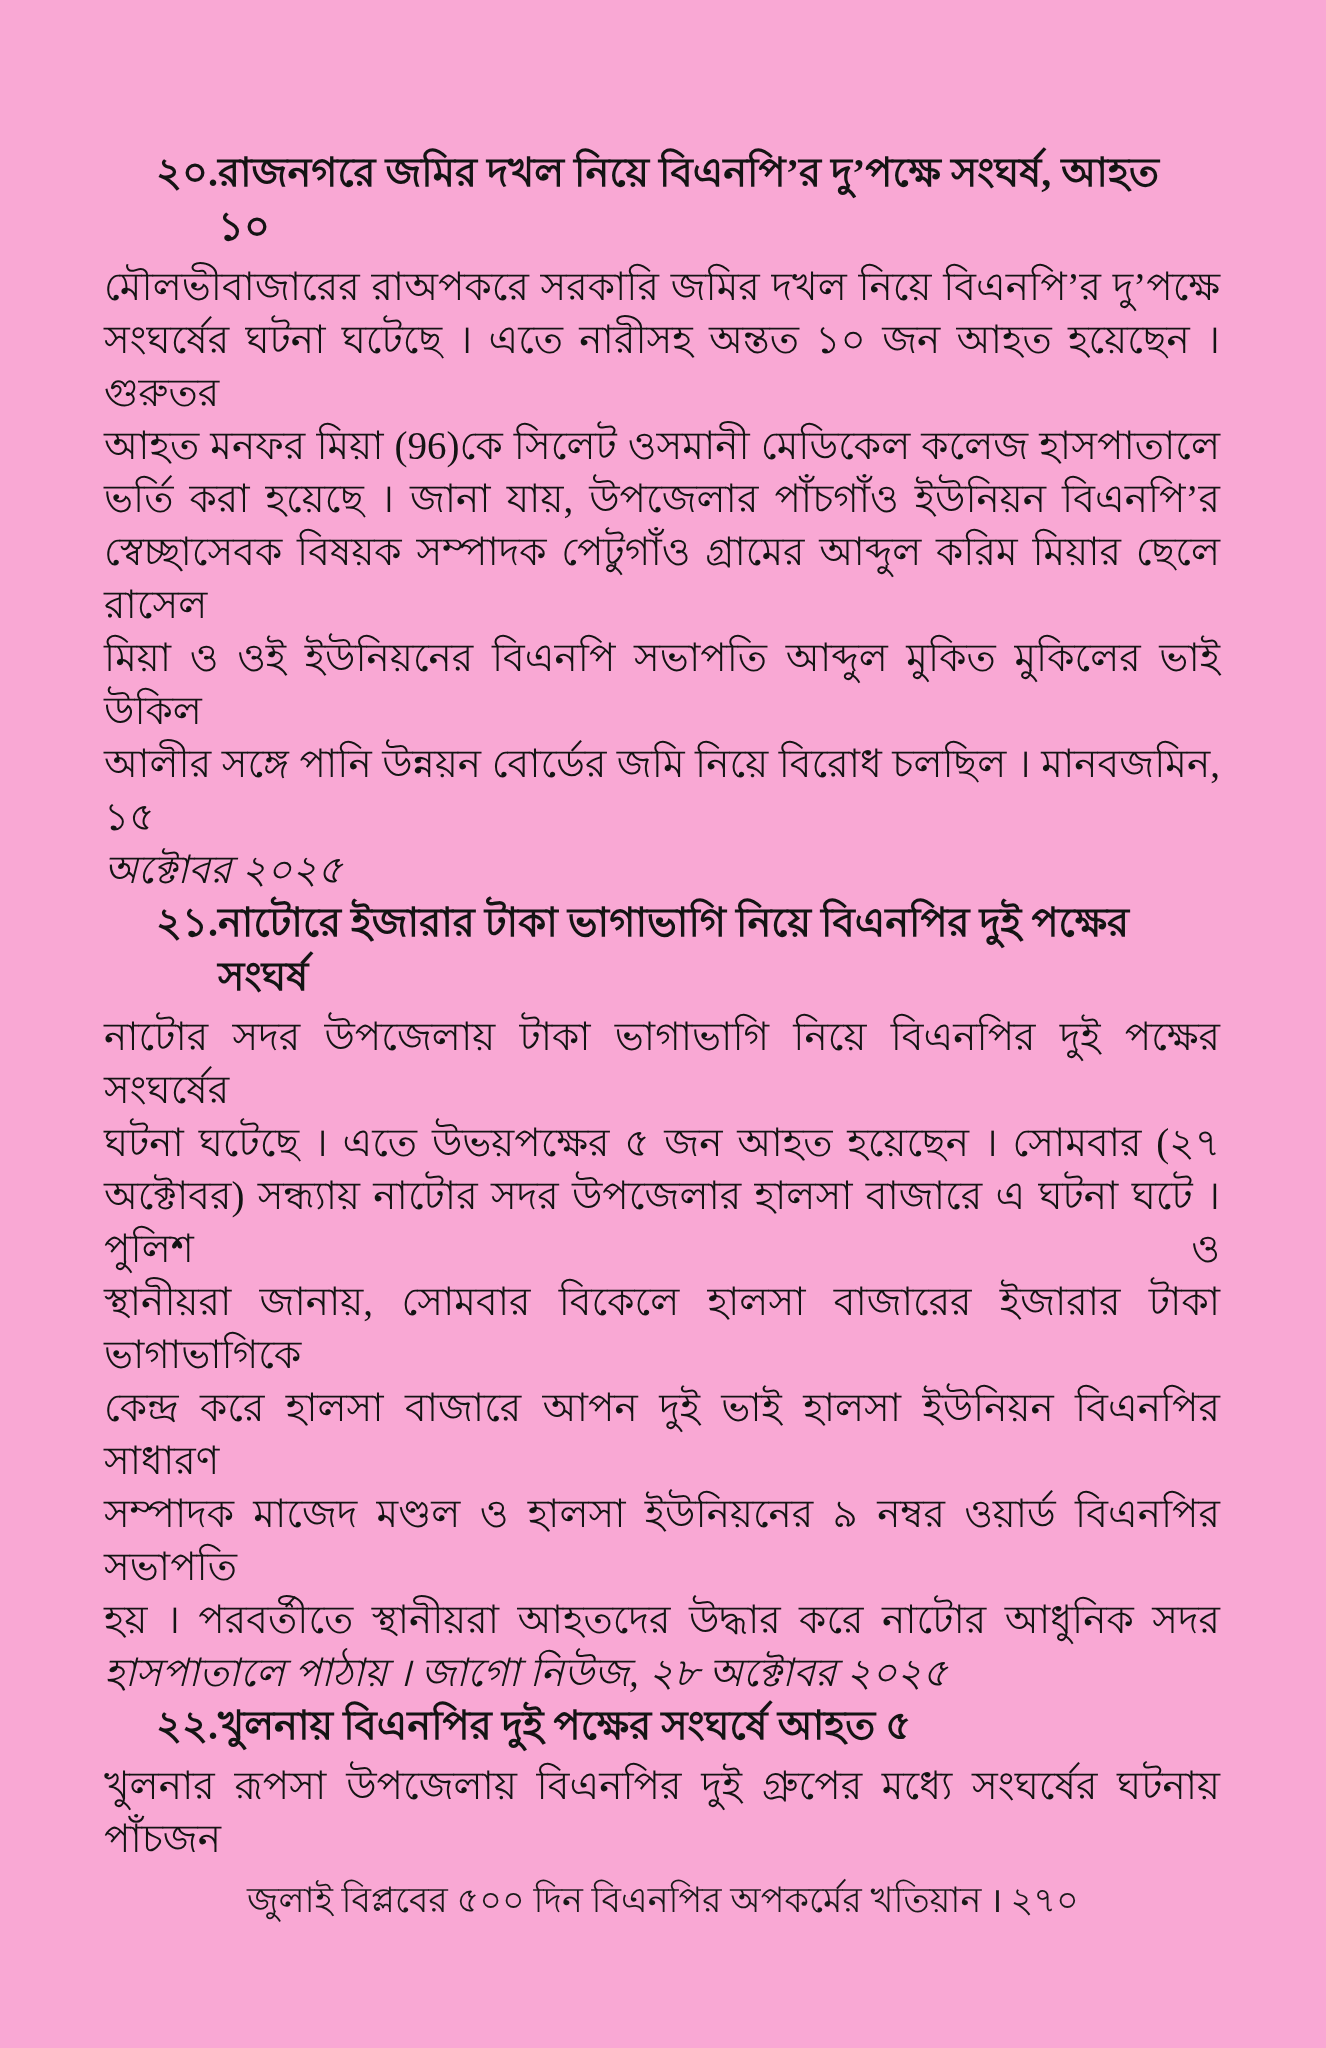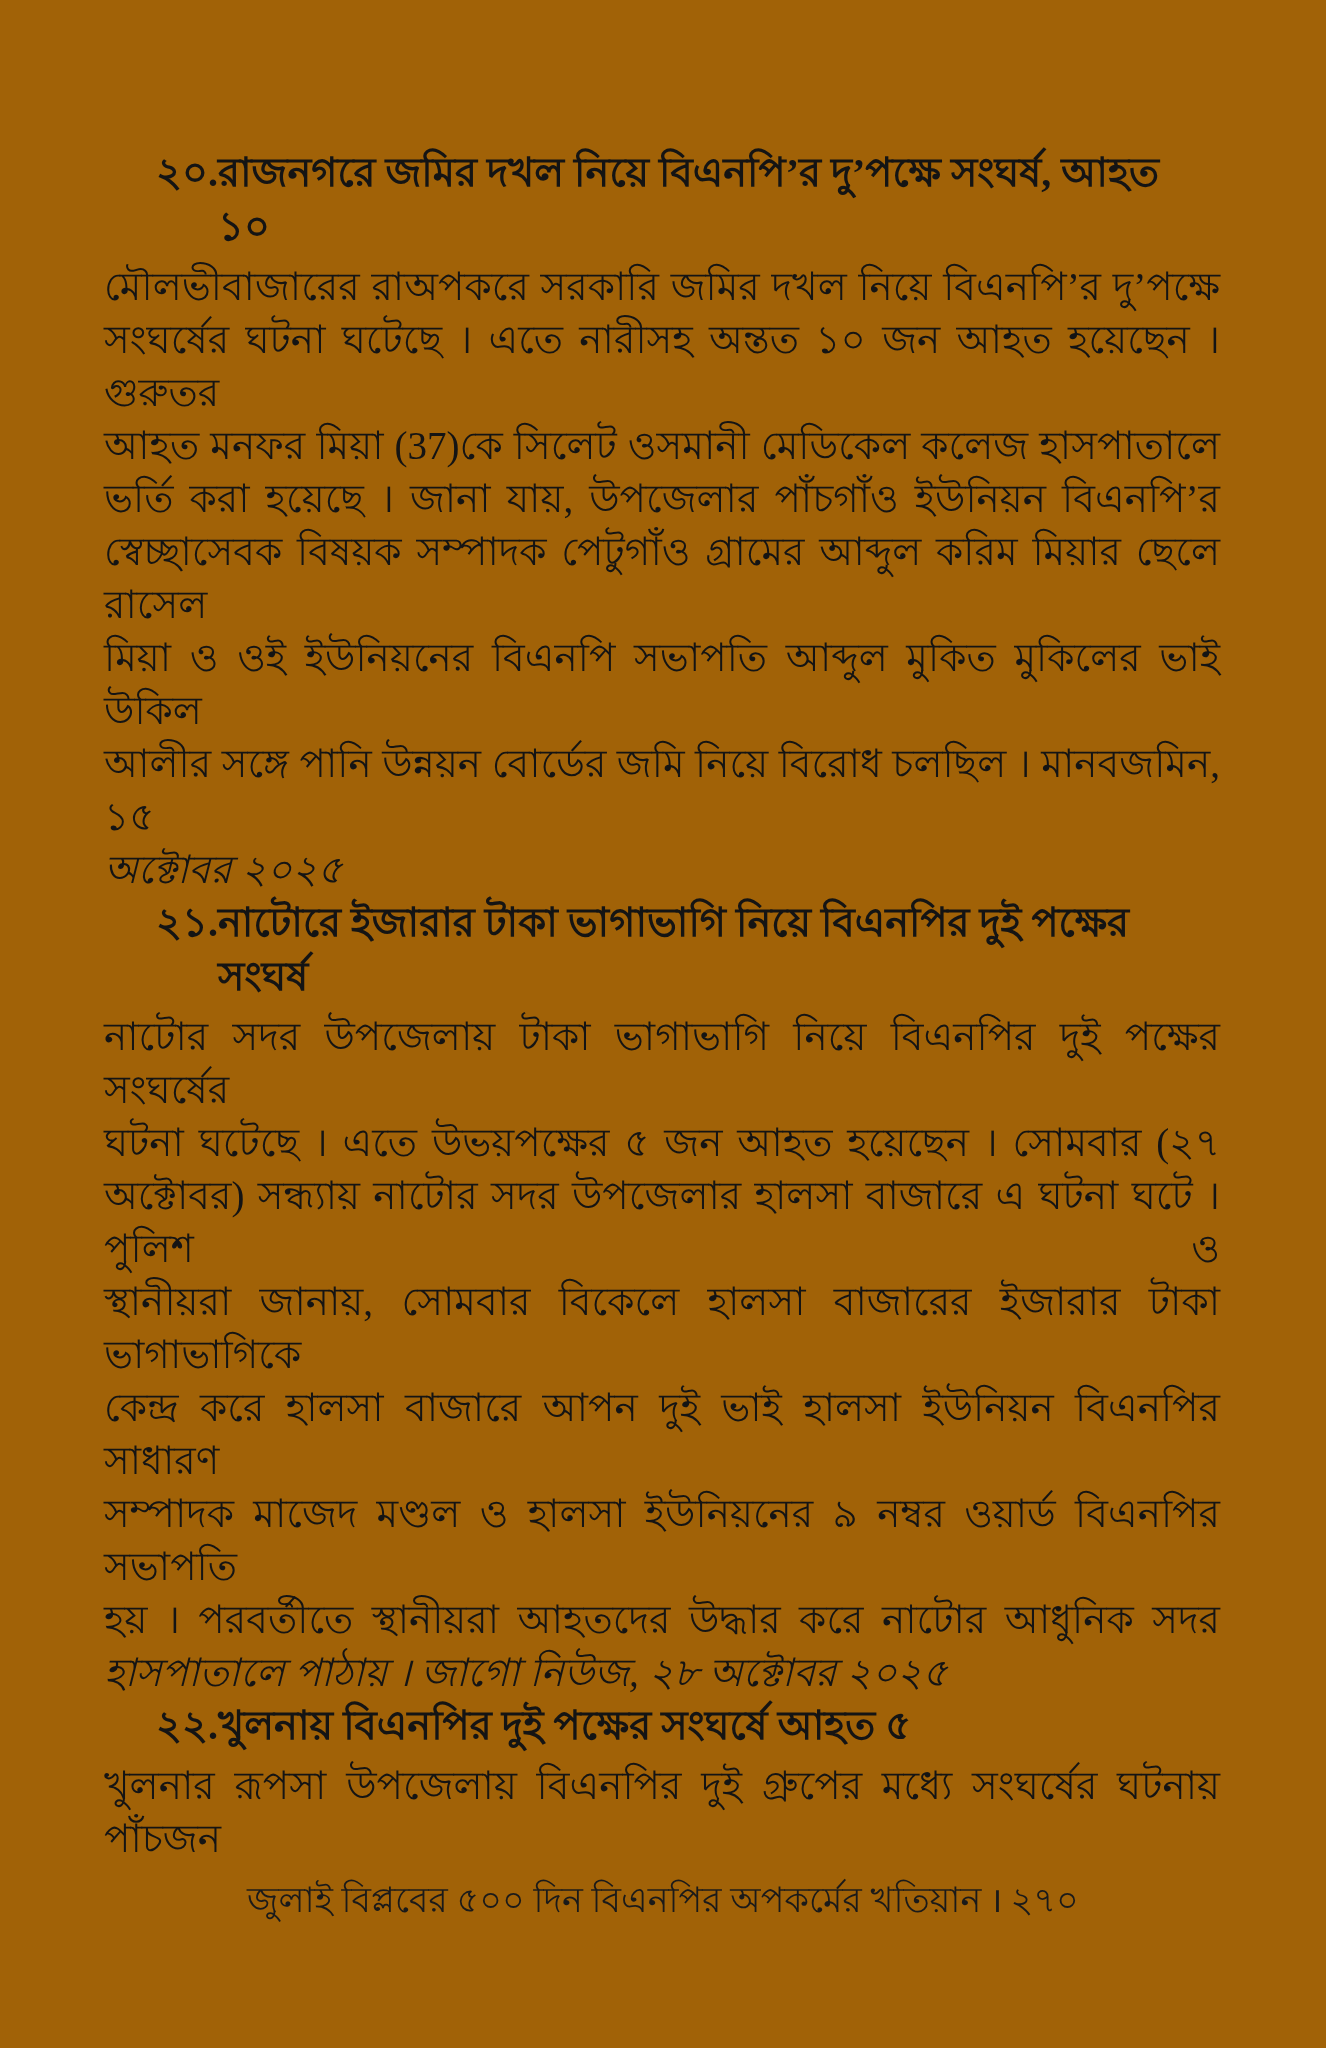--- a/index.html
+++ b/index.html
@@ -4,21 +4,21 @@
 <style>
   html, body {
     margin: 0;
     padding: 0;
     background: #ffffff;
   }
   .page {
     position: relative;
     width: 1326px;
     height: 2048px;
-    background: #a16207;
+    background: #f9a8d4;
     color: #141414;
     font-family: "Liberation Serif", serif;
     overflow: hidden;
   }
   .content {
     position: absolute;
     left: 104px;
     top: 146px;
     width: 1116px;
   }
@@ -66,21 +66,21 @@
   <div class="content">
 
     <section class="section">
       <h2 class="heading">
         <span class="num">২০.</span>
         <span class="text">রাজনগরে জমির দখল নিয়ে বিএনপি’র দু’পক্ষে সংঘর্ষ, আহত ১০</span>
       </h2>
       <div class="para">
         <div class="bodyline">মৌলভীবাজারের রাঅপকরে সরকারি জমির দখল নিয়ে বিএনপি’র দু’পক্ষে</div>
         <div class="bodyline">সংঘর্ষের ঘটনা ঘটেছে । এতে নারীসহ অন্তত ১০ জন আহত হয়েছেন । গুরুতর</div>
-        <div class="bodyline">আহত মনফর মিয়া (37)কে সিলেট ওসমানী মেডিকেল কলেজ হাসপাতালে</div>
+        <div class="bodyline">আহত মনফর মিয়া (96)কে সিলেট ওসমানী মেডিকেল কলেজ হাসপাতালে</div>
         <div class="bodyline">ভর্তি করা হয়েছে । জানা যায়, উপজেলার পাঁচগাঁও ইউনিয়ন বিএনপি’র</div>
         <div class="bodyline">স্বেচ্ছাসেবক বিষয়ক সম্পাদক পেটুগাঁও গ্রামের আব্দুল করিম মিয়ার ছেলে রাসেল</div>
         <div class="bodyline">মিয়া ও ওই ইউনিয়নের বিএনপি সভাপতি আব্দুল মুকিত মুকিলের ভাই উকিল</div>
         <div class="bodyline">আলীর সঙ্গে পানি উন্নয়ন বোর্ডের জমি নিয়ে বিরোধ চলছিল । মানবজমিন, ১৫</div>
         <div class="bodyline lastline">অক্টোবর ২০২৫</div>
       </div>
     </section>
 
     <section class="section">
       <h2 class="heading">

